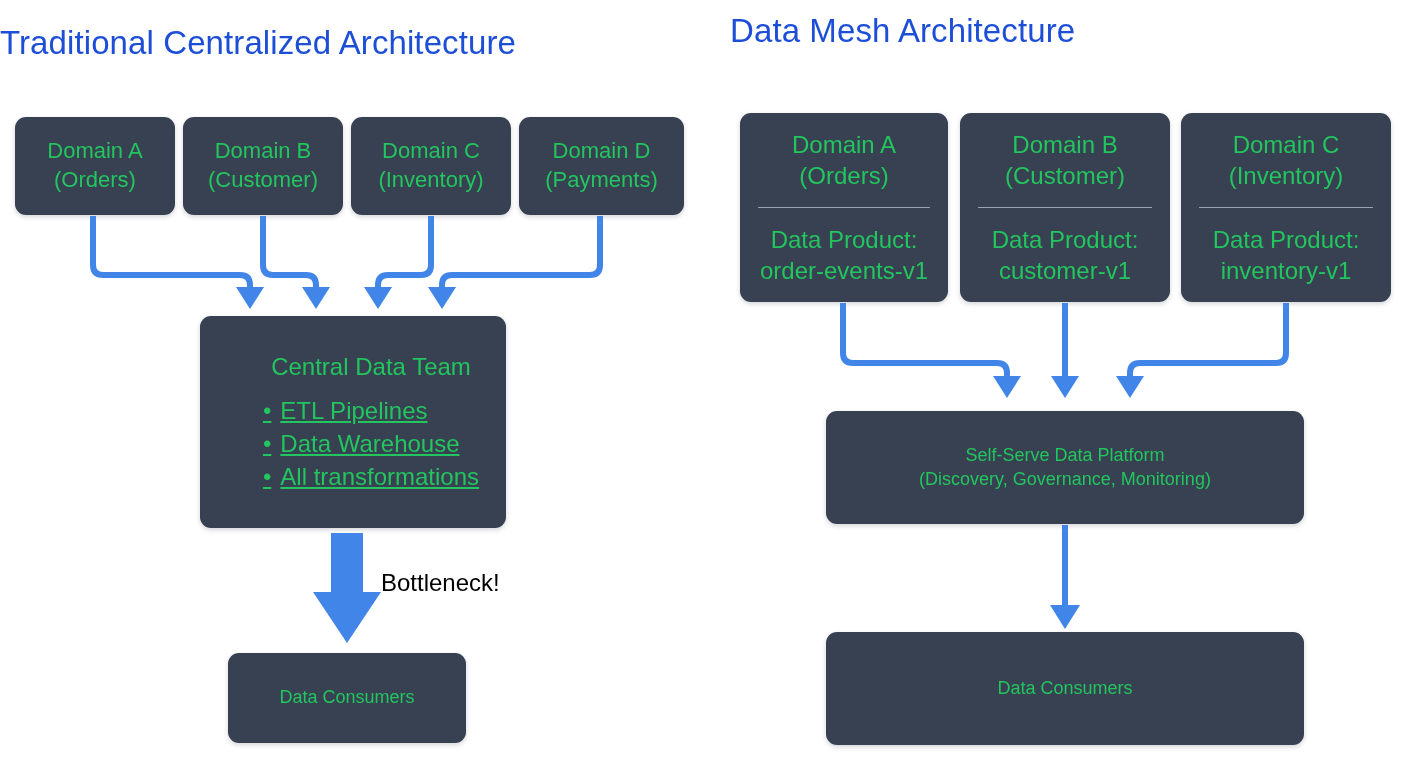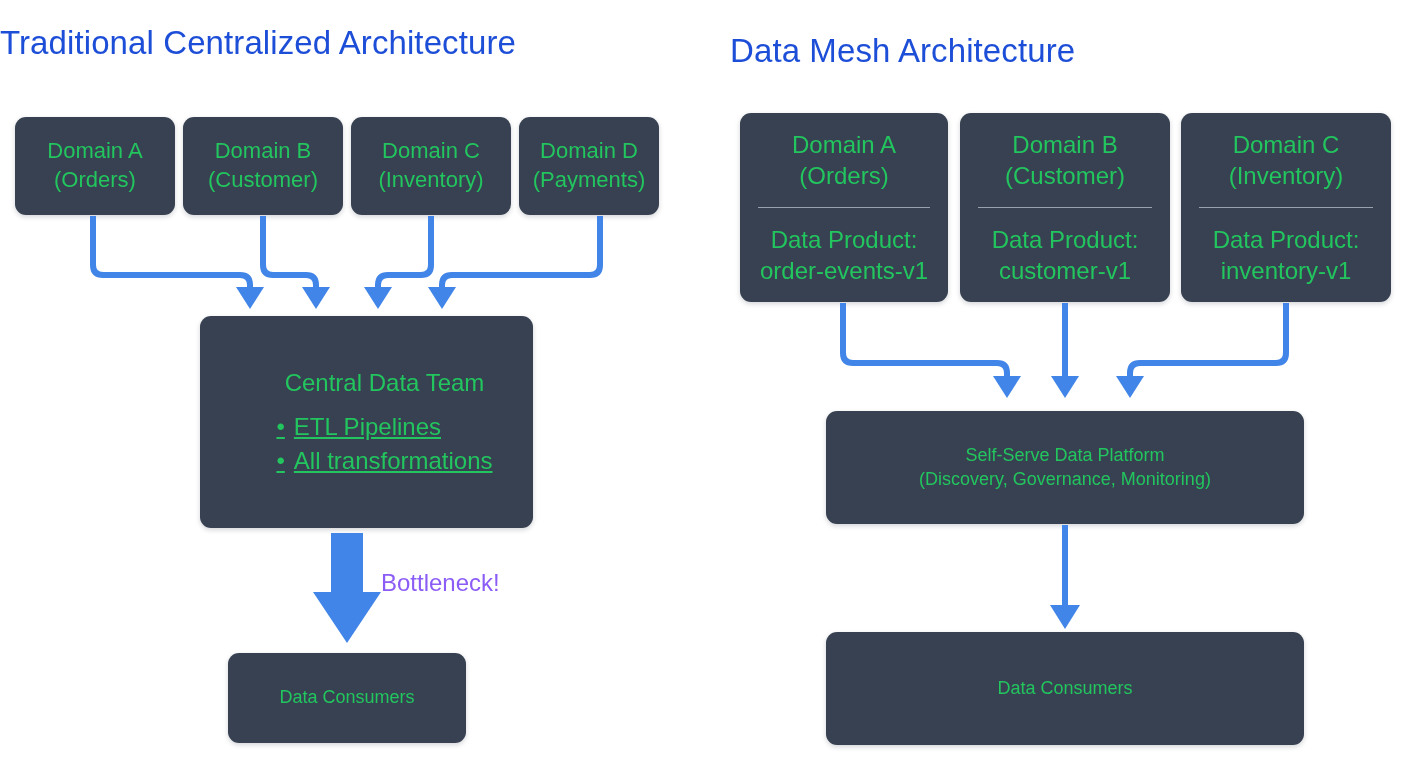--- a/index.html
+++ b/index.html
@@ -23,21 +23,21 @@
   .panel-title {
     position: absolute;
     text-align: left;
     color: #1d4ed8;
     font-size: 33px;
     font-weight: 400;
     letter-spacing: 0.1px;
     white-space: nowrap;
   }
   #title-left  { left: 0px;   top: 24px; width: 700px; }
-  #title-right { left: 730px; top: 32px; width: 670px; }
+  #title-right { left: 730px; top: 12px; width: 670px; }
 
   .node {
     position: absolute;
     box-sizing: border-box;
     background: #374151;
     border-radius: 11px;
     color: #22c55e;
     display: flex;
     flex-direction: column;
     align-items: center;
@@ -73,21 +73,21 @@
     text-align: left;
     line-height: 1.38;
   }
   .hub-list .li { white-space: nowrap; text-decoration: underline; }
   .hub-list .li::before { content: "\2022"; margin-right: 9px; }
 
   .big-line { font-size: 18px; }
 
   .bottleneck {
     position: absolute;
-    color: #8b5cf6;
+    color: #000000;
     font-size: 24px;
     white-space: nowrap;
   }
 
   svg.wires {
     position: absolute;
     left: 0; top: 0;
     width: 1408px;
     height: 768px;
     pointer-events: none;
@@ -119,29 +119,30 @@
   <div class="node domain-sm" style="left:183px; top:117px; width:160px; height:98px;">
     <span class="ln">Domain B</span>
     <span class="ln">(Customer)</span>
   </div>
 
   <div class="node domain-sm" style="left:351px; top:117px; width:160px; height:98px;">
     <span class="ln">Domain C</span>
     <span class="ln">(Inventory)</span>
   </div>
 
-  <div class="node domain-sm" style="left:519px; top:117px; width:140px; height:98px;">
+  <div class="node domain-sm" style="left:519px; top:117px; width:165px; height:98px;">
     <span class="ln">Domain D</span>
     <span class="ln">(Payments)</span>
   </div>
 
-  <div class="node" style="left:200px; top:316px; width:333px; height:212px;padding-left:36px;">
+  <div class="node" style="left:200px; top:316px; width:306px; height:212px;padding-left:36px;">
     <span class="hub-title">Central Data Team</span>
     <div class="hub-list">
       <div class="li">ETL Pipelines</div>
+      <div class="li">Data Warehouse</div>
       <div class="li">All transformations</div>
     </div>
   </div>
 
   <div class="bottleneck" style="left:381px; top:569px;">Bottleneck!</div>
 
   <div class="node" style="left:228px; top:653px; width:238px; height:90px;">
     <span class="ln big-line">Data Consumers</span>
   </div>
 

